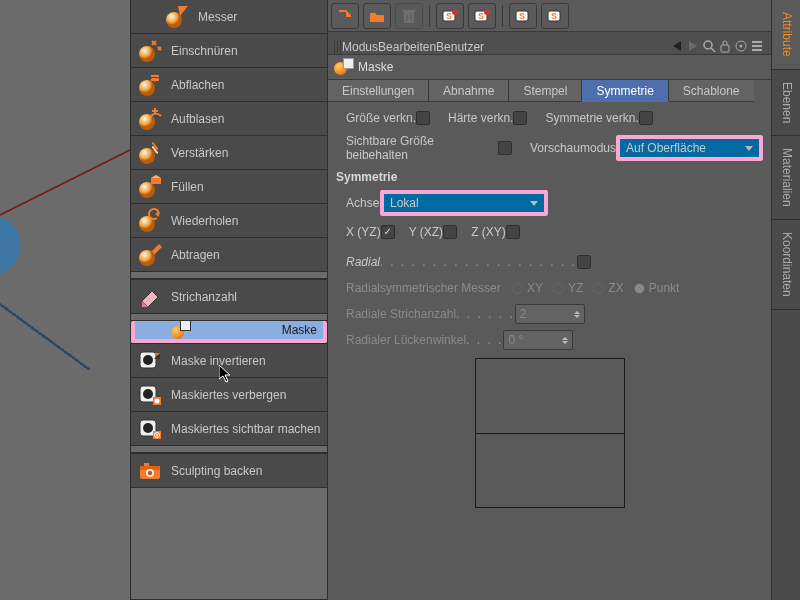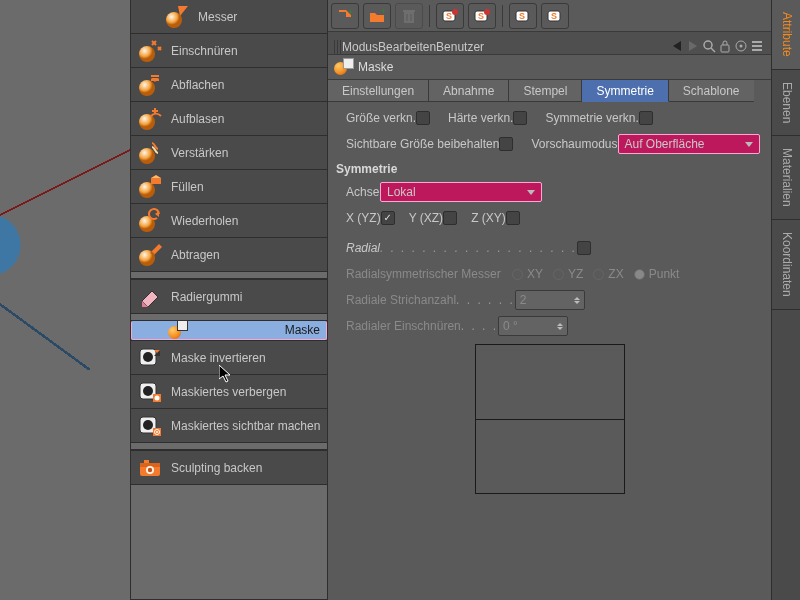--- a/index.html
+++ b/index.html
@@ -43,21 +43,21 @@
   .tabs{display:flex;height:22px;}
   .tab{flex:0 0 auto;padding:0 14px;display:flex;align-items:center;background:#636363;border-right:1px solid #3a3a3a;border-bottom:1px solid #3a3a3a;cursor:pointer;}
   .tab.active{background:#4d6fae;color:#fff;border-bottom:1px solid #4d6fae;}
   .tab:last-child{border-right:none;}
 
   .panelbody{background:#5a5a5a;padding:6px 8px;display:flex;flex-direction:column;gap:6px;}
   .proprow{display:flex;align-items:center;min-height:20px;}
   .proprow.dis{color:#8a8a8a;}
   .cb{width:12px;height:12px;background:#444;border:1px solid #2e2e2e;border-radius:2px;display:inline-flex;align-items:center;justify-content:center;}
   .cb.on::after{content:"✓";font-size:10px;color:#ddd;line-height:1;}
-  .sel{height:18px;background:#be185d;border:1px solid #f9a8d4;border-radius:2px;display:flex;align-items:center;justify-content:space-between;padding:0 6px;}
+  .sel{height:18px;background:#0369a1;border:4px solid #f9a8d4;border-radius:2px;display:flex;align-items:center;justify-content:space-between;padding:0 6px;}
   .sel .tri{width:0;height:0;border-left:4px solid transparent;border-right:4px solid transparent;border-top:5px solid #bbb;}
   .num{height:18px;background:#636363;border:1px solid #3a3a3a;border-radius:2px;display:flex;align-items:center;padding:0 4px;width:60px;justify-content:space-between;}
   .num .spin{display:flex;flex-direction:column;gap:0;}
   .num .spin div{width:0;height:0;border-left:3px solid transparent;border-right:3px solid transparent;}
   .num .spin .u{border-bottom:3px solid #bbb;margin-bottom:1px;}
   .num .spin .d{border-top:3px solid #bbb;}
   .dots{letter-spacing:2px;color:#999;}
   .sectionhdr{font-weight:bold;color:#d8d8d8;margin-top:2px;}
 
   .preview{width:148px;height:148px;border:1px solid #1a1a1a;align-self:center;margin-top:2px;position:relative;background:#5a5a5a;}
@@ -215,21 +215,21 @@
         </div>
       </div>
     <div class="grp-gap"></div>
     <div class="tool">
       <span class="ic">
         <svg width="24" height="24">
             <polygon points="4,16 14,6 20,12 10,22" fill="#f2b5c0" stroke="#333"></polygon>
             <polygon points="4,16 10,22 4,22" fill="#e07e93"></polygon>
           </svg>
       </span>
-      <span>Radiergummi</span>
+      <span>Strichanzahl</span>
     </div>
     <div class="grp-gap"></div>
     <div id="tools-mask">
         <div class="tool sel">
           <span class="ic">
             <span style="position:relative;width:20px;height:20px;">
               <span style="position:absolute;left:0;top:6px;width:13px;height:13px;border-radius:50%;background:radial-gradient(circle at 35% 30%,#ffcc66,#f48a1e 60%,#b95d0b);"></span>
               <span style="position:absolute;left:9px;top:0;width:9px;height:9px;border:1px solid #333;background:#eee;"></span>
             </span>
           </span>
@@ -476,21 +476,21 @@
           <span>2</span>
           <span class="spin">
               <div class="u"></div>
               <div class="d"></div>
             </span>
         </span>
       </div>
 
       <div class="proprow dis">
         <span style="width:10px;"></span>
-        <span>Radialer Einschnüren</span>
+        <span>Radialer Lückenwinkel</span>
         <span class="dots">. . . .</span>
         <span class="num">
           <span>0 °</span>
           <span class="spin">
               <div class="u"></div>
               <div class="d"></div>
             </span>
         </span>
       </div>
 

